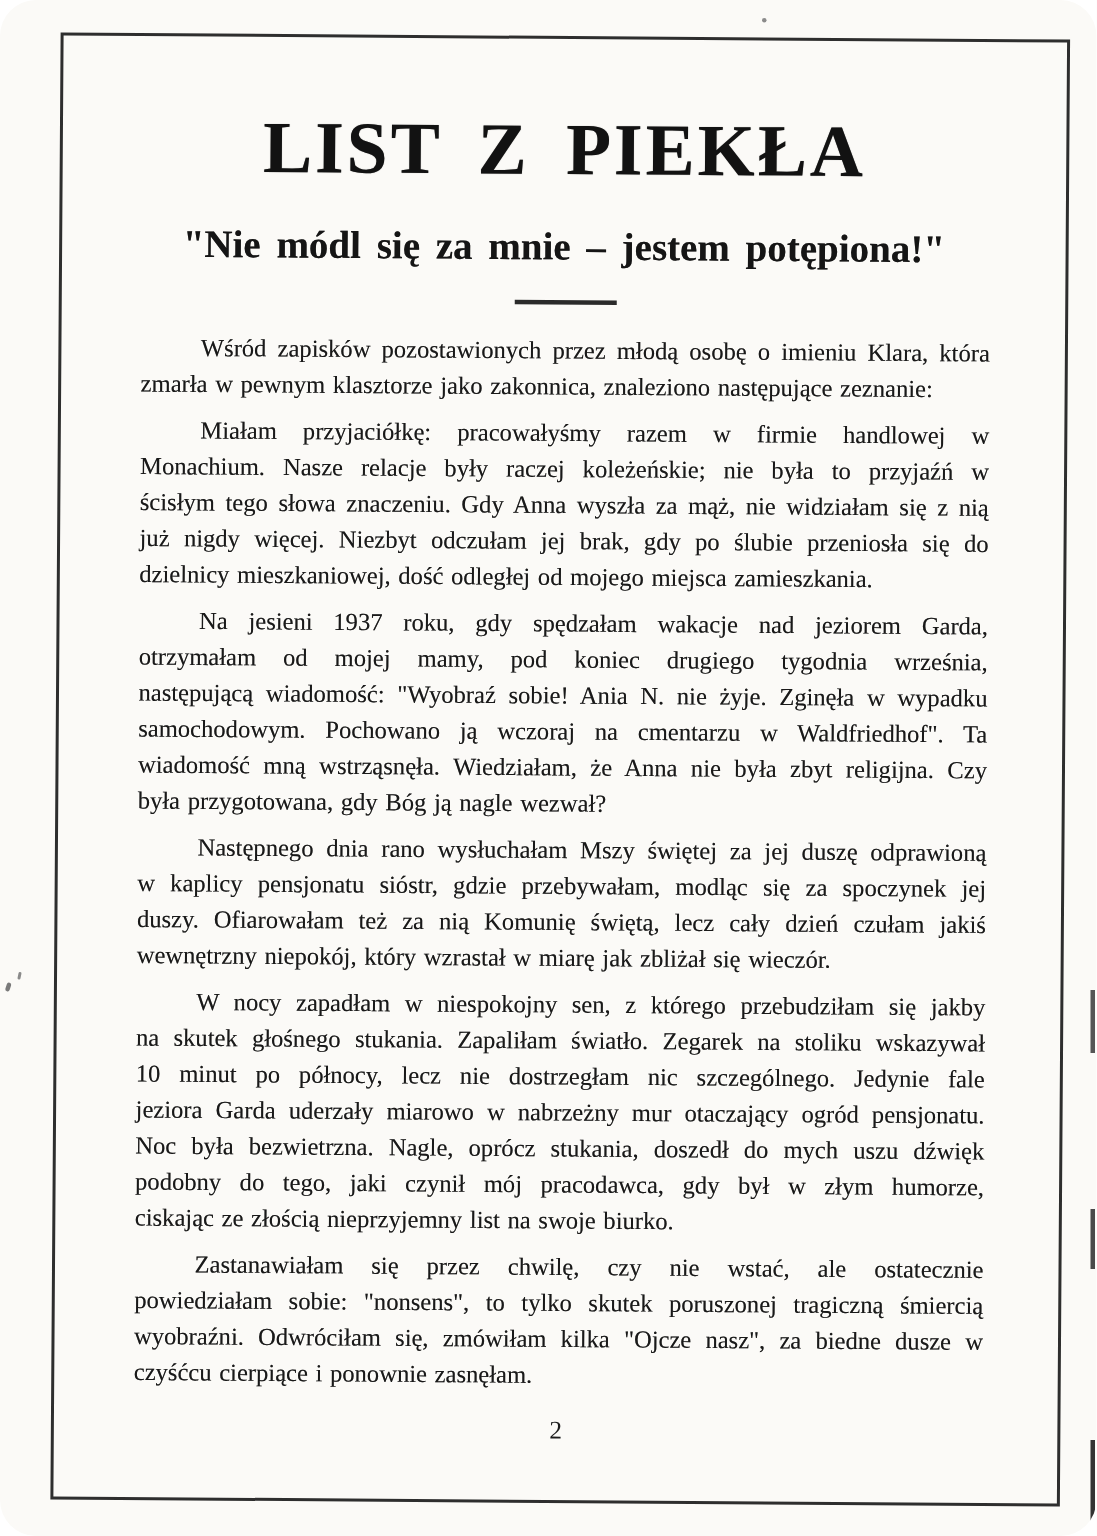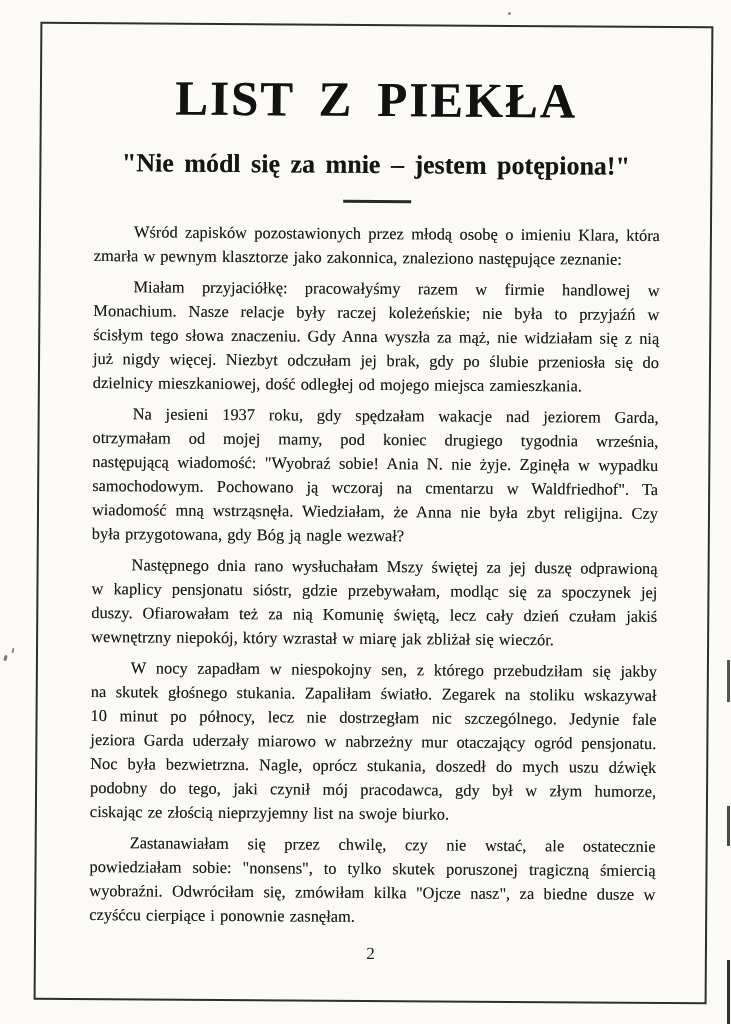--- a/index.html
+++ b/index.html
@@ -8,20 +8,21 @@
     background: #ffffff;
   }
   .sheet {
     position: relative;
     width: 731px;
     height: 1024px;
     background: #fbfaf7;
     overflow: hidden;
     font-family: "Liberation Serif", "DejaVu Serif", serif;
     color: #1a1a1a;
+    border-radius: 24px;
   }
   
   .rot {
     position: absolute;
     inset: 0;
     transform: rotate(0.4deg);
     transform-origin: 374px 512px;
   }
   .frame {
     position: absolute;

